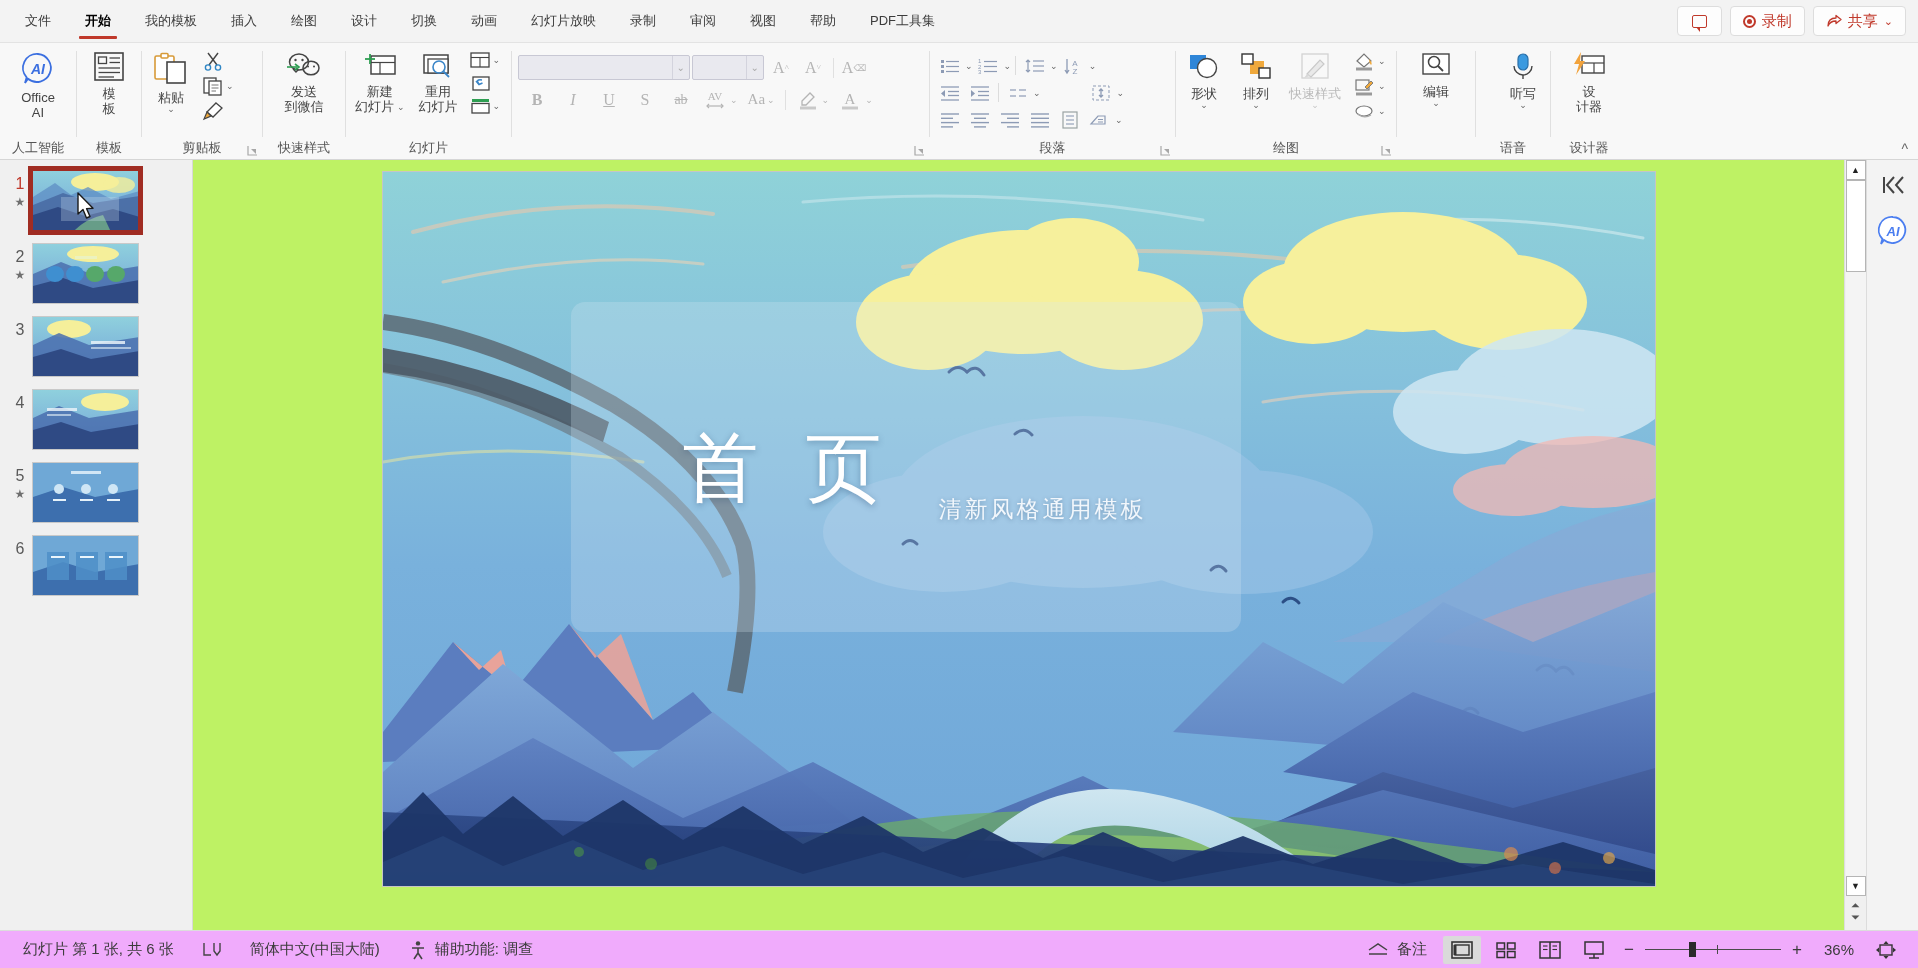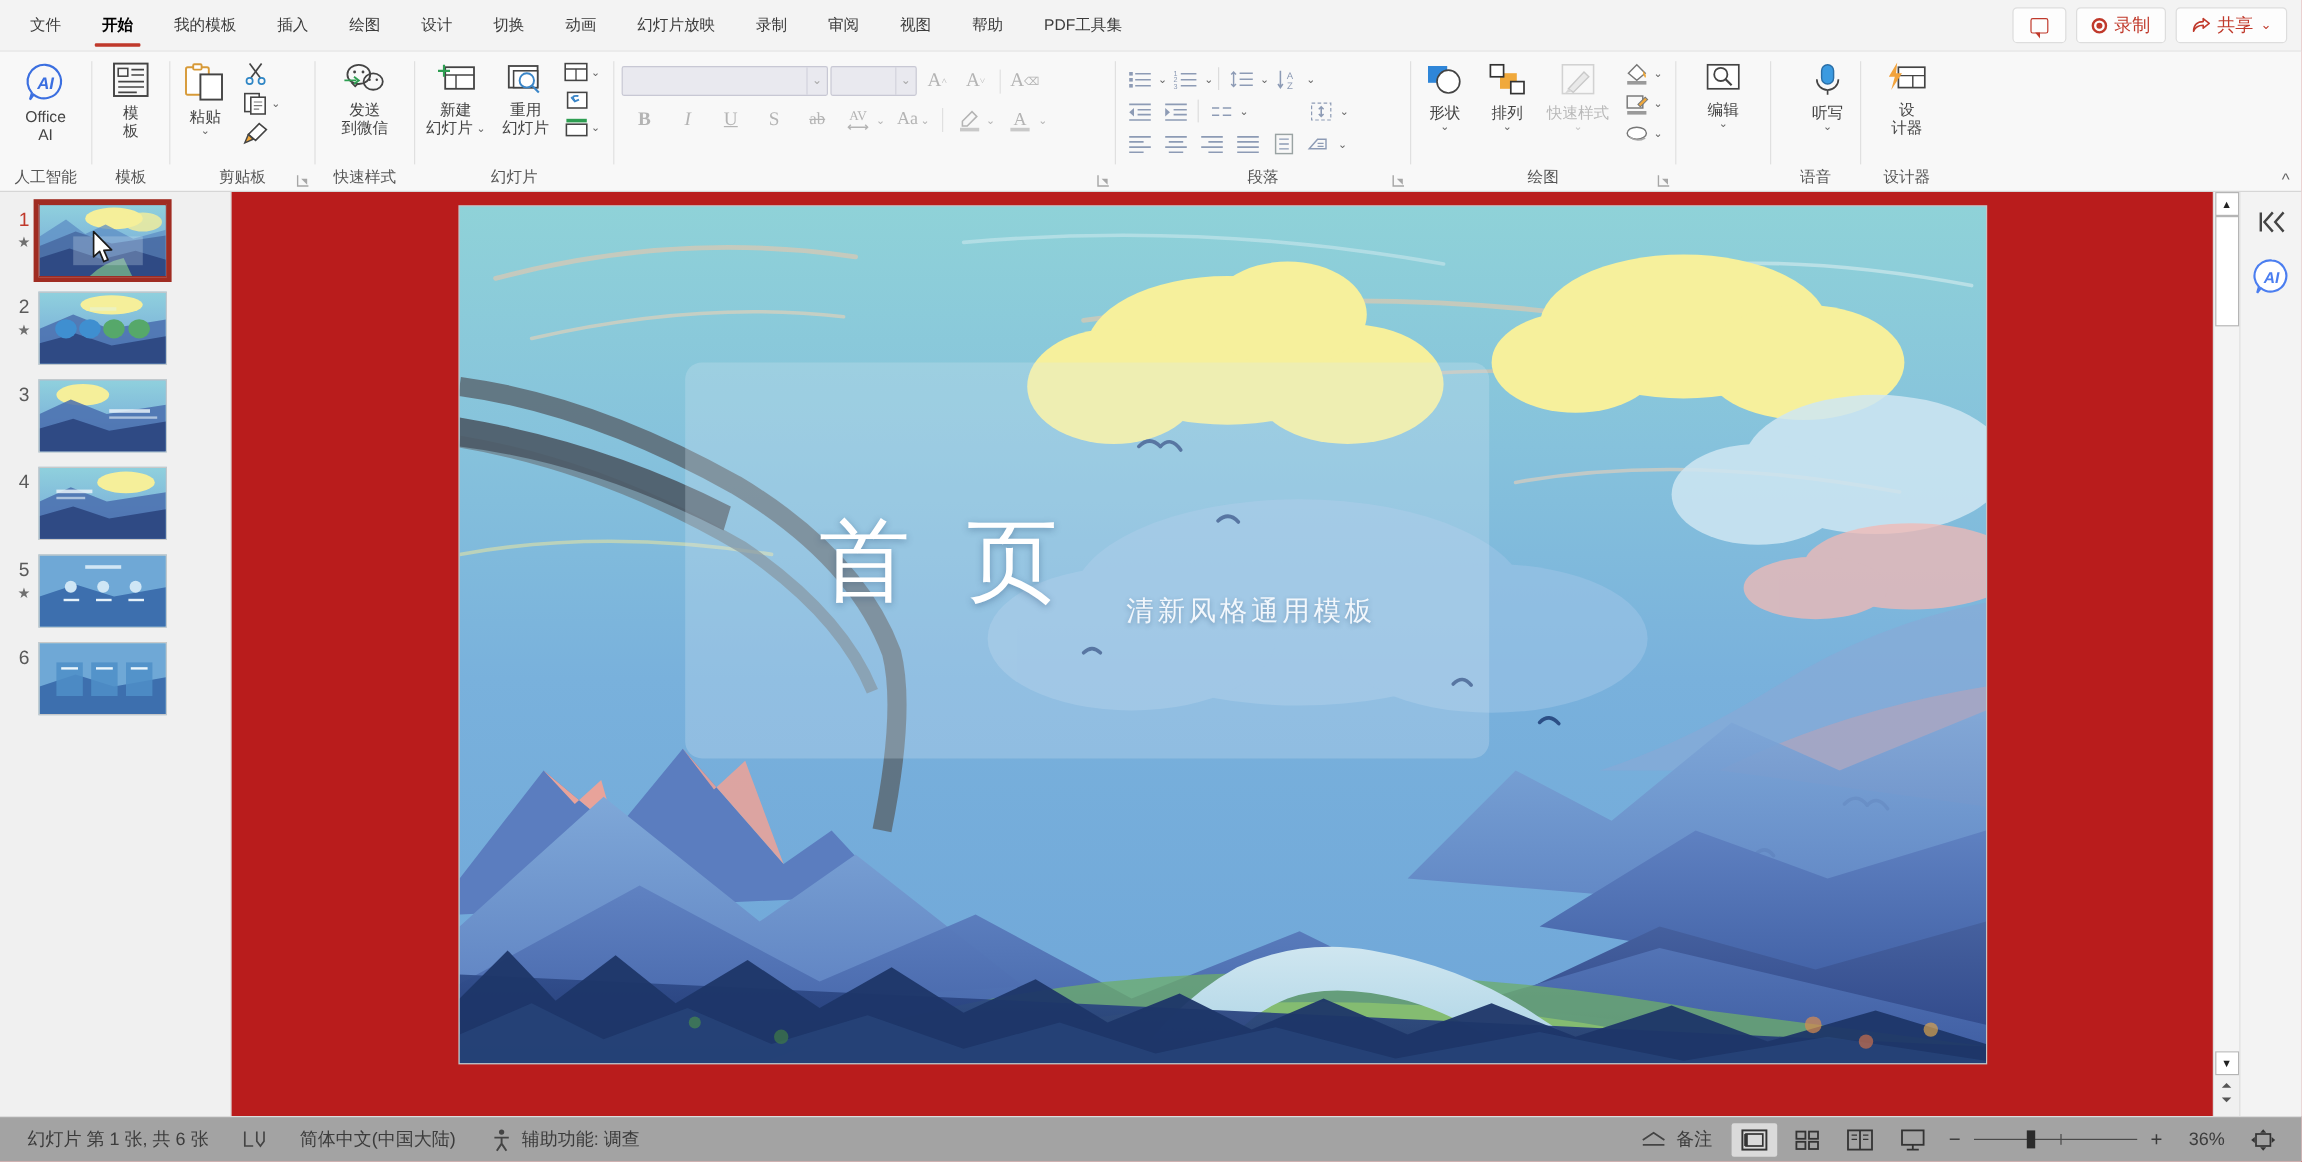--- a/index.html
+++ b/index.html
@@ -104,42 +104,42 @@
   .thumb-row.sel .thumb-num { color:#c0392b; }
   .thumb-star { font-size:12px; color:#6f6f6f; display:block; margin-top:1px; }
   .thumb-img {
     width:107px; height:61px; border:1px solid #c9c9c9; position:relative; overflow:hidden;
     background:#8fc0d9;
   }
   .thumb-row.sel .thumb-img { outline:4px solid #a02c22; outline-offset:0px; border-color:#a02c22; }
 
   
   .canvaswrap { flex:1; position:relative; display:flex; align-items:flex-start; justify-content:center;
-                padding-top:12px; overflow:hidden; background:#b91c1c;}
+                padding-top:12px; overflow:hidden; background:#bef264;}
   .slide { width:1272px; height:714px; position:relative; overflow:hidden;
            box-shadow:0 0 0 1px #c5c5c5; background:#9ec8dd;}
 
   
   .vscroll { width:22px; background:#f0f0f0; border-left:1px solid #ddd; display:flex;
              flex-direction:column; align-items:center; flex:0 0 22px;}
   .vs-btn { width:20px; height:20px; background:#fff; border:1px solid #b5b5b5;
             display:flex;align-items:center;justify-content:center; font-size:9px; color:#222;}
   .vs-track { flex:1; width:20px; background:#f4f4f4; position:relative; }
   .vs-thumb { position:absolute; top:0; left:0; width:20px; height:92px; background:#fff; border:1px solid #b5b5b5;}
   .vs-stack { display:flex; flex-direction:column; align-items:center; gap:2px; padding:4px 0 8px; }
   .vs-arrow { font-size:11px; color:#555; line-height:10px; }
 
   
   .rightrail { width:52px; background:#f3f3f3; border-left:1px solid #dcdcdc;
                display:flex; flex-direction:column; align-items:center; padding-top:14px; gap:18px; flex:0 0 52px;}
   .rail-ico { cursor:default; }
 
   
   .statusbar {
-    flex:0 0 38px; background:#a3a3a3; border-top:1px solid #dcdcdc;
+    flex:0 0 38px; background:#f0abfc; border-top:1px solid #dcdcdc;
     display:flex; align-items:center; padding:0 10px; font-size:15px; color:#3c3c3c; gap:2px;
   }
   .sb-item { display:flex; align-items:center; gap:7px; padding:0 13px; white-space:nowrap; cursor:default;}
   .sb-right { margin-left:auto; display:flex; align-items:center; gap:0;justify-content:flex-end; }
   .viewbtn { width:38px;height:28px; display:flex;align-items:center;justify-content:center; cursor:default;
              border-radius:2px; margin:0 3px;}
   .viewbtn.active { background:#dadada; }
   .zoomslider { display:flex; align-items:center; gap:0; padding:0 6px; }
   .zs-line { width:136px; height:1px; background:#4a4a4a; position:relative; margin:0 9px;}
   .zs-handle { position:absolute; left:44px; top:-7px; width:7px; height:15px; background:#2b2b2b;}

